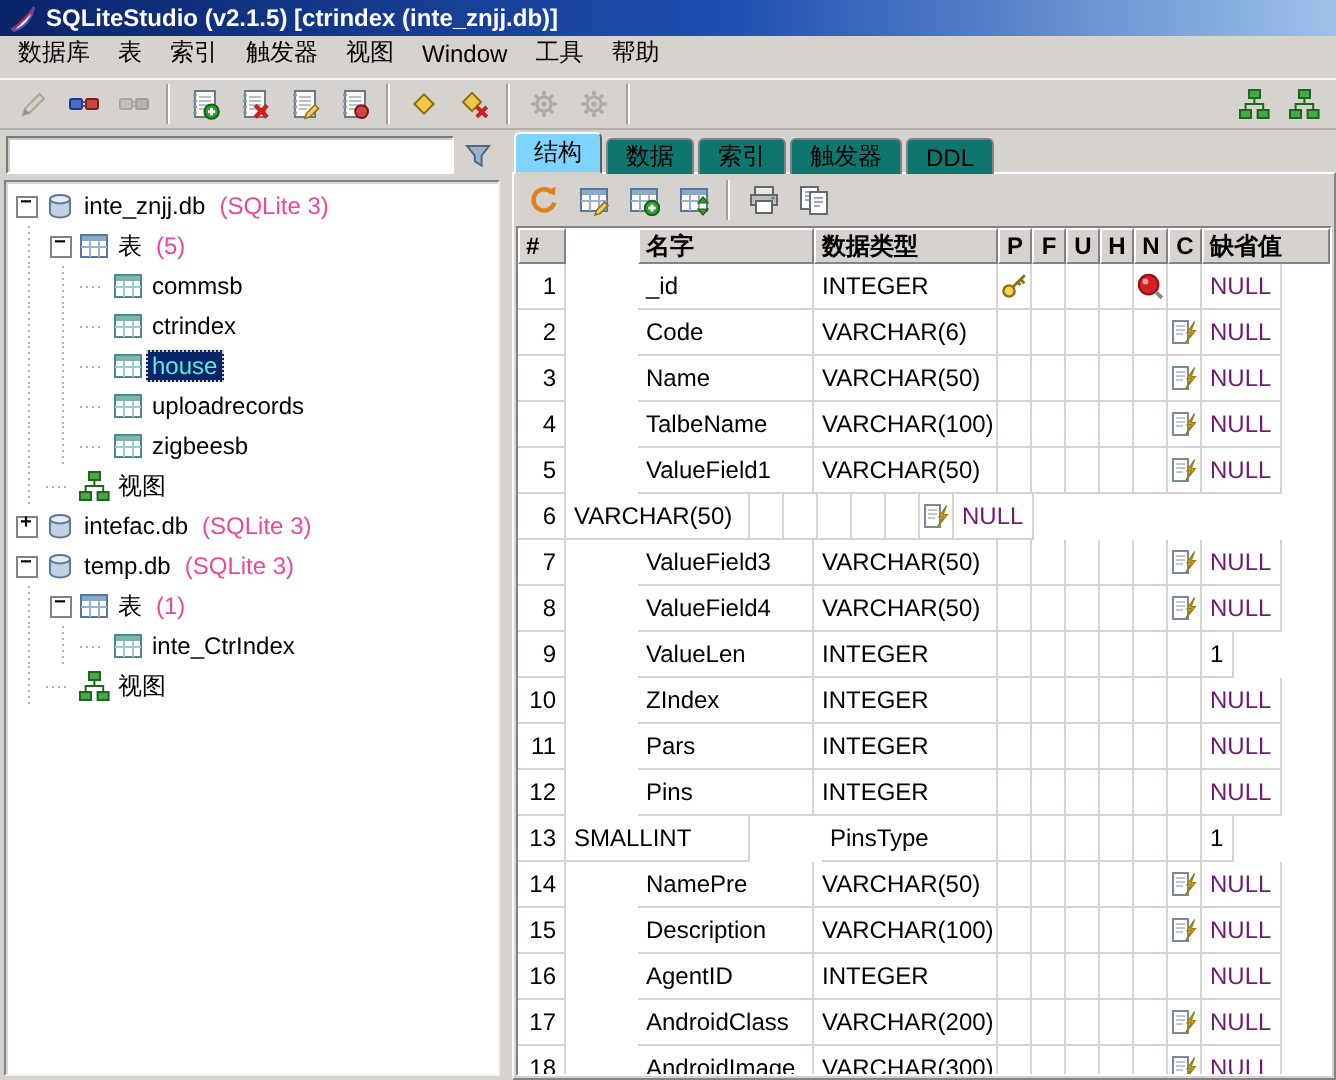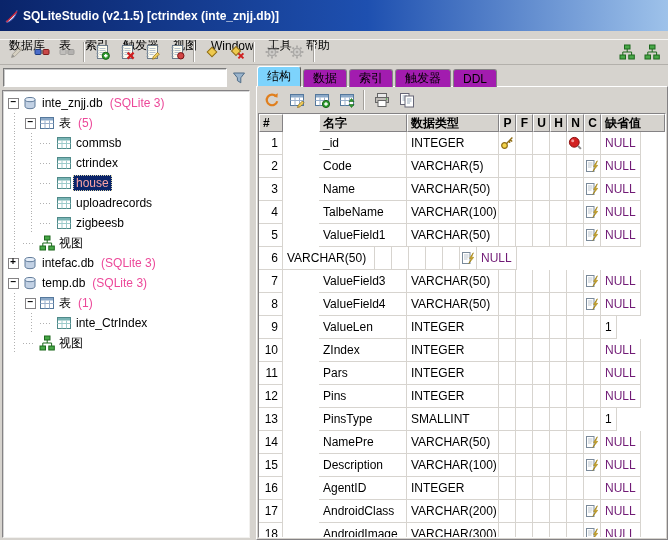--- a/index.html
+++ b/index.html
@@ -7,29 +7,29 @@
   body {
     width: 668px; height: 540px;
     font-family: "Liberation Sans", sans-serif;
     font-size: 12px; color: #000;
     background: #d6d3ce;
   }
   #app { position: relative; width: 668px; height: 540px; overflow: hidden; }
 
   
   .titlebar {
-    position: absolute; left:0; top:0; width:100%; height:31px;
+    position: absolute; left:0; top:0; width:100%; height:18px;
     background: linear-gradient(to right, #0a246a, #1e50b0 55%, #9ec2ea);
     color:#fff; font-weight:bold; display:flex; align-items:center; gap:4px; padding:0 4px;
     white-space:nowrap;
   }
   .app-icon { width:15px; height:15px; display:flex; align-items:center; }
 
   
-  .menubar { position:absolute; top:36px; left:0; width:100%; height:20px; display:flex; align-items:center; padding-left:2px; }
+  .menubar { position:absolute; top:17px; left:0; width:100%; height:20px; display:flex; align-items:center; padding-left:2px; }
   .menu-item { padding:2px 7px 3px; cursor:default; }
 
   
   .toolbar {
     position:absolute; top:39px; left:0; width:100%; height:26px;
     display:flex; align-items:center; padding:0 4px;
     border-top:1px solid #f5f4f2; border-bottom:1px solid #b3b0ab;
   }
   .tbtn { width:25px; height:22px; display:flex; align-items:center; justify-content:center; border:1px solid transparent; }
   .tbtn.disabled { opacity:.45; filter:grayscale(.75); }
@@ -63,32 +63,32 @@
     background-image: repeating-linear-gradient(to right,#b0b0b0 0 1px, transparent 1px 3px);
     background-size:12px 1px; background-position:0 50%; background-repeat:no-repeat;
   }
   .exp-box {
     width:11px; height:11px; border:1px solid #848284; background:#fff;
     display:flex; align-items:center; justify-content:center;
     font:bold 10px "Liberation Mono", monospace; line-height:1;
   }
   .ticon { width:19px; flex:none; display:flex; align-items:center; justify-content:center; }
   .tlabel { padding:1px 3px; }
-  .tlabel.sel { background:#0a246a; color:#fca5a5; outline:1px dotted #d8d4a8; outline-offset:-1px; }
+  .tlabel.sel { background:#0a246a; color:#5eead4; outline:1px dotted #d8d4a8; outline-offset:-1px; }
   .tsuffix { color:#ec4899; margin-left:4px;text-align:right; }
 
   .splitter { position:absolute; top:65px; left:252px; width:4px; bottom:0; cursor:col-resize; }
 
   
   .right { position:absolute; top:65px; left:256px; right:0; bottom:0; }
   .tabbar { height:21px; display:flex; align-items:flex-end; padding-left:1px; position:relative; z-index:2; }
   .tab {
     height:18px; display:flex; align-items:center; padding:0 9px; margin-right:2px;
     border:1px solid #848284; border-bottom:none; border-radius:3px 3px 0 0;
-    background:#a21caf; position:relative; top:1px; cursor:default;
+    background:#0f766e; position:relative; top:1px; cursor:default;
   }
   .tab.active {
     height:21px; top:1px; z-index:3; background:#7dd3fc;
     border-color:#fff #5f5d5a #d6d3ce #fff; border-bottom:1px solid #d6d3ce;
   }
   .panel {
     position:absolute; top:21px; left:0; right:0; bottom:0;
     background:#d6d3ce; border:1px solid; border-color:#fff #848284 #848284 #fff;
   }
   .ptoolbar { height:26px; display:flex; align-items:center; padding:0 2px; }
@@ -552,21 +552,21 @@
               </div>
             </div>
             <div class="grow">
               <div class="cell c-num">
                 <span>2</span>
               </div>
               <div class="cell c-name">
                 <span>Code</span>
               </div>
               <div class="cell c-type">
-                <span>VARCHAR(5)</span>
+                <span>VARCHAR(6)</span>
               </div>
               <div class="cell c-flag"></div>
               <div class="cell c-flag"></div>
               <div class="cell c-flag"></div>
               <div class="cell c-flag"></div>
               <div class="cell c-flag"></div>
               <div class="cell c-flag">
                 <svg xmlns="http://www.w3.org/2000/svg" width="14" height="14" viewBox="0 0 14 14">
                   <rect x="1.5" y="1.5" width="7.5" height="11" fill="#fff" stroke="#7a8a9a"></rect>
                   <path d="M3 4h4.5M3 6h4.5M3 8h3.5" stroke="#aab6c2" stroke-width=".8"></path>
@@ -807,25 +807,25 @@
               <div class="cell c-flag"></div>
               <div class="cell c-flag"></div>
               <div class="cell c-def">
                 <span class="nullval">NULL</span>
               </div>
             </div>
             <div class="grow">
               <div class="cell c-num">
                 <span>13</span>
               </div>
+              <div class="cell c-type">
+                <span>SMALLINT</span>
+              </div>
               <div class="cell c-name">
                 <span>PinsType</span>
-              </div>
-              <div class="cell c-type">
-                <span>SMALLINT</span>
               </div>
               <div class="cell c-flag"></div>
               <div class="cell c-flag"></div>
               <div class="cell c-flag"></div>
               <div class="cell c-flag"></div>
               <div class="cell c-flag"></div>
               <div class="cell c-flag"></div>
               <div class="cell c-def">
                 <span>1</span>
               </div>

